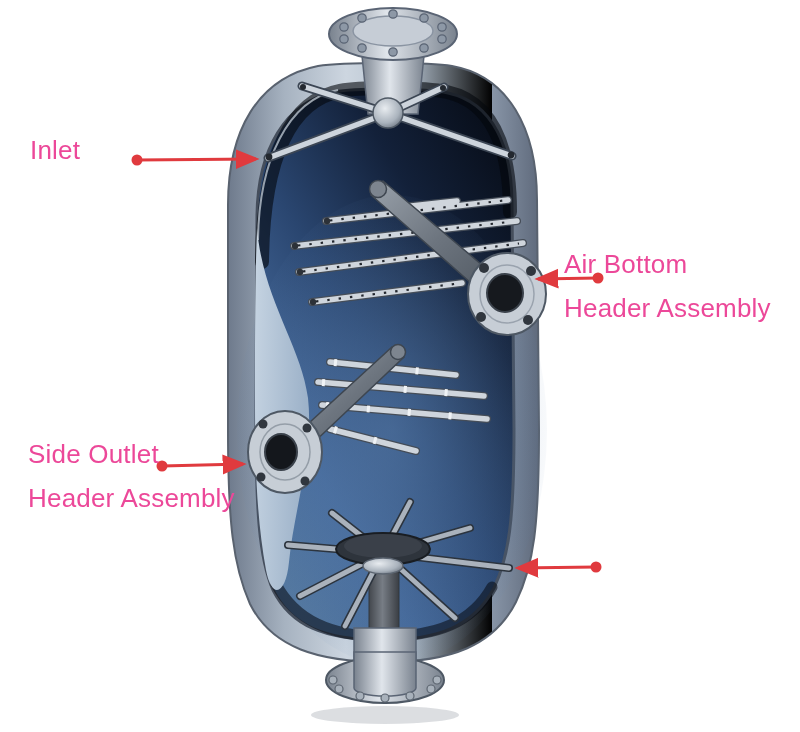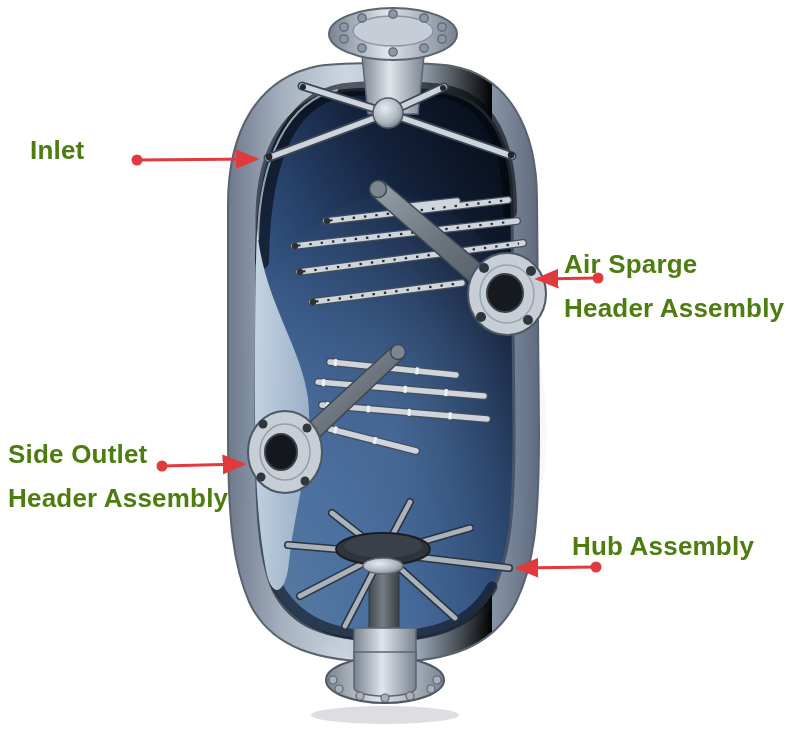--- a/index.html
+++ b/index.html
@@ -1,20 +1,20 @@
 <!DOCTYPE html>
 <html><head>
 <meta charset="utf-8">
 <style>
   html,body{margin:0;padding:0;background:#ffffff;}
   #stage{position:relative;width:800px;height:732px;background:#ffffff;overflow:hidden;
          font-family:"Liberation Sans", sans-serif;}
   #vessel-svg{position:absolute;left:0;top:0;}
-  .label{position:absolute;font-weight:bold;font-size:26px;line-height:44px;
-         color:#4d7c0f;white-space:nowrap;letter-spacing:0.2px;}
+  .label{position:absolute;font-weight:normal;font-size:26px;line-height:44px;
+         color:#ec4899;white-space:nowrap;letter-spacing:0.2px;}
   .label div{height:44px;}
 </style>
 </head>
 <body>
 
 <div id="stage">
 
 <svg id="vessel-svg" width="800" height="732" viewBox="0 0 800 732">
   <defs>
     <linearGradient id="gShell" x1="0" y1="0" x2="1" y2="0">
@@ -216,26 +216,25 @@
       <line x1="596" y1="567" x2="518" y2="568" stroke-width="3" marker-end="url(#arrowHead)"></line>
     </g>
   </g>
 </svg>
 
   <div class="label" style="left:30px;top:128px">
     <div>Inlet</div>
   </div>
 
   <div class="label" style="left:564px;top:242px">
-    <div>Air Sparge</div>
+    <div>Air Bottom</div>
     <div>Header Assembly</div>
   </div>
 
-  <div class="label" style="left:8px;top:432px">
+  <div class="label" style="left:28px;top:432px">
     <div>Side Outlet</div>
     <div>Header Assembly</div>
   </div>
 
   <div class="label" style="left:572px;top:524px">
-    <div>Hub Assembly</div>
   </div>
 
 </div>
 
 </body></html>

